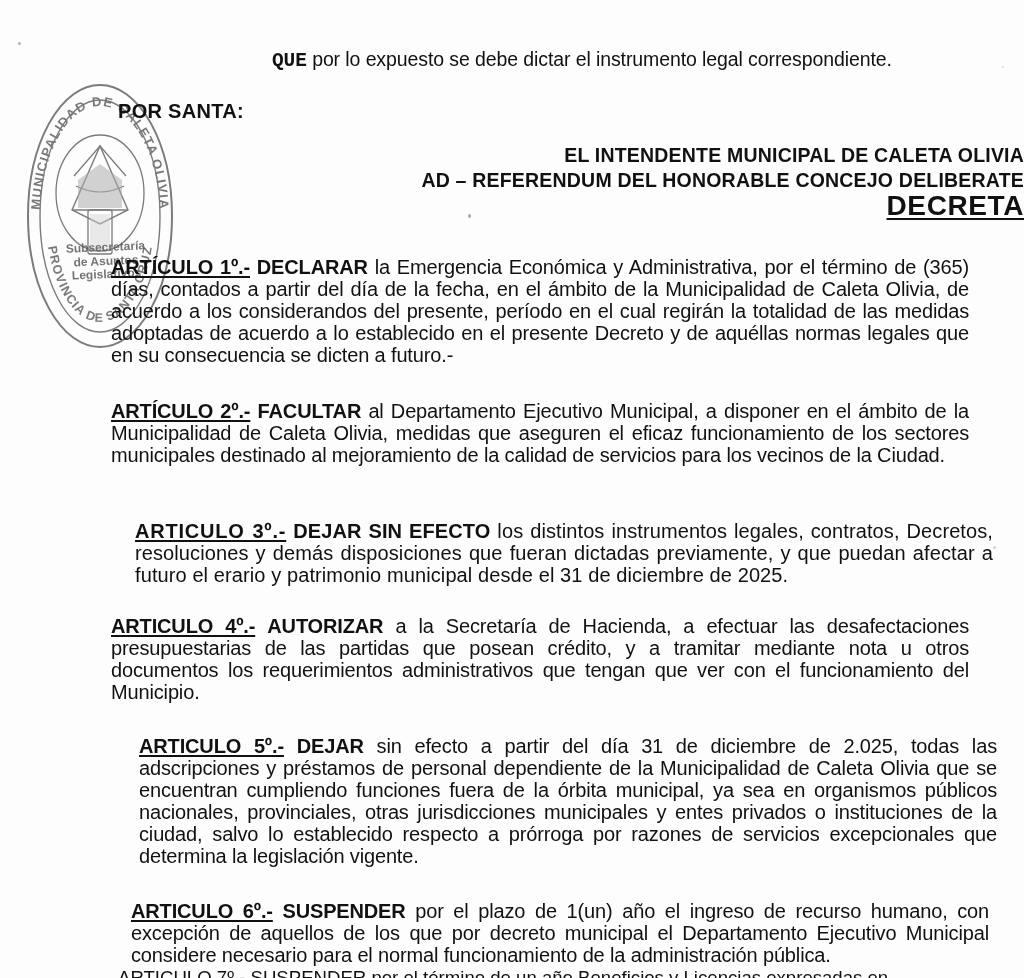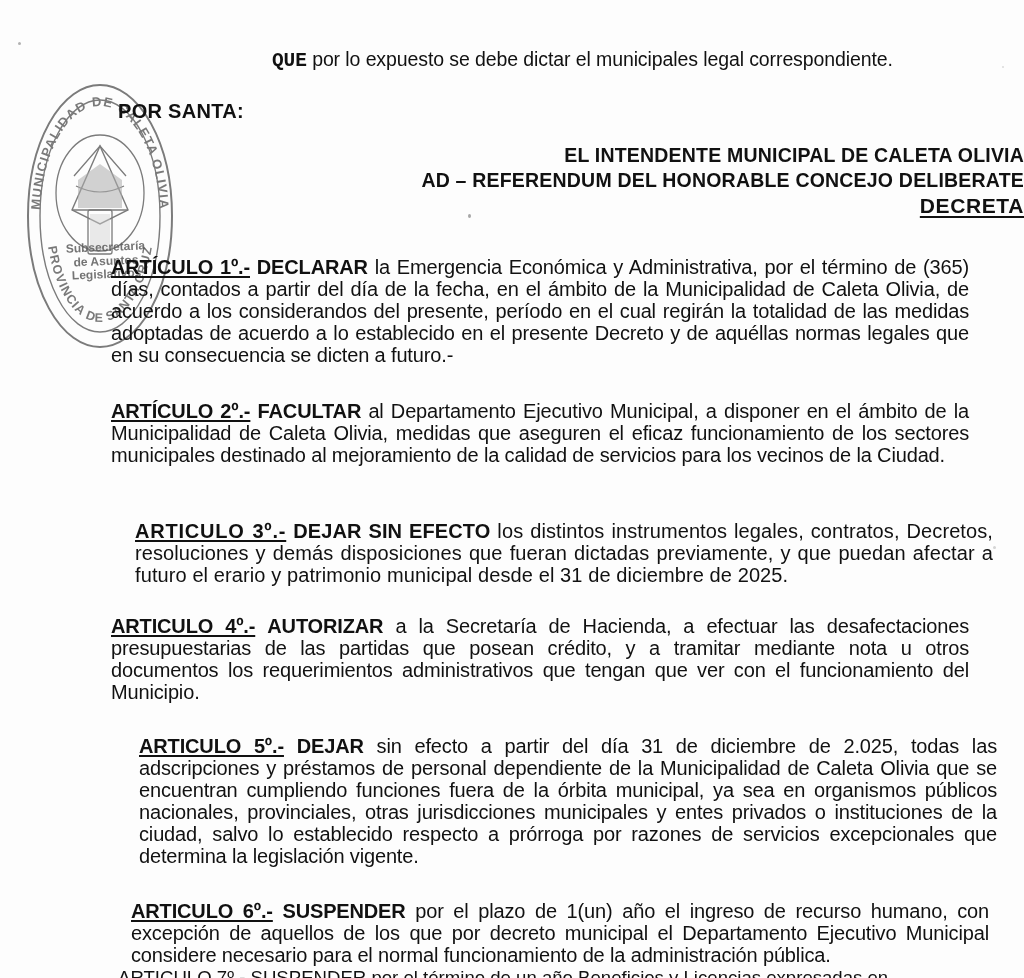--- a/index.html
+++ b/index.html
@@ -61,21 +61,21 @@
     font-weight: 700;
     font-size: 19.5px;
     line-height: 25px;
     letter-spacing: .2px;
   }
   .heading .l3 {
     display: inline-block;
     text-decoration: underline;
     text-underline-offset: 3px;
     text-decoration-thickness: 2px;
-    font-size: 21px;
+    font-size: 28px;
     letter-spacing: .6px;
   }
 
   .article {
     position: absolute;
     left: 111px;
     width: 858px;
     font-size: 20px;
     line-height: 22px;
     text-align: justify;
@@ -187,21 +187,21 @@
     </svg>
   </div>
 
   <div class="seal-inner-text">
     <div>Subsecretaría</div>
     <div>de Asuntos</div>
     <div>Legislativos</div>
   </div>
 
   <div class="line-que">
-    <b>QUE</b><span> por lo expuesto se debe dictar el municipales legal correspondiente.</span>
+    <b>QUE</b><span> por lo expuesto se debe dictar el instrumento legal correspondiente.</span>
   </div>
 
   <div class="por-ello">POR SANTA:</div>
 
   <div class="heading">
     <div>EL INTENDENTE MUNICIPAL DE CALETA OLIVIA</div>
     <div>AD – REFERENDUM DEL HONORABLE CONCEJO DELIBERATE</div>
     <div><span class="l3">DECRETA</span></div>
   </div>
 

